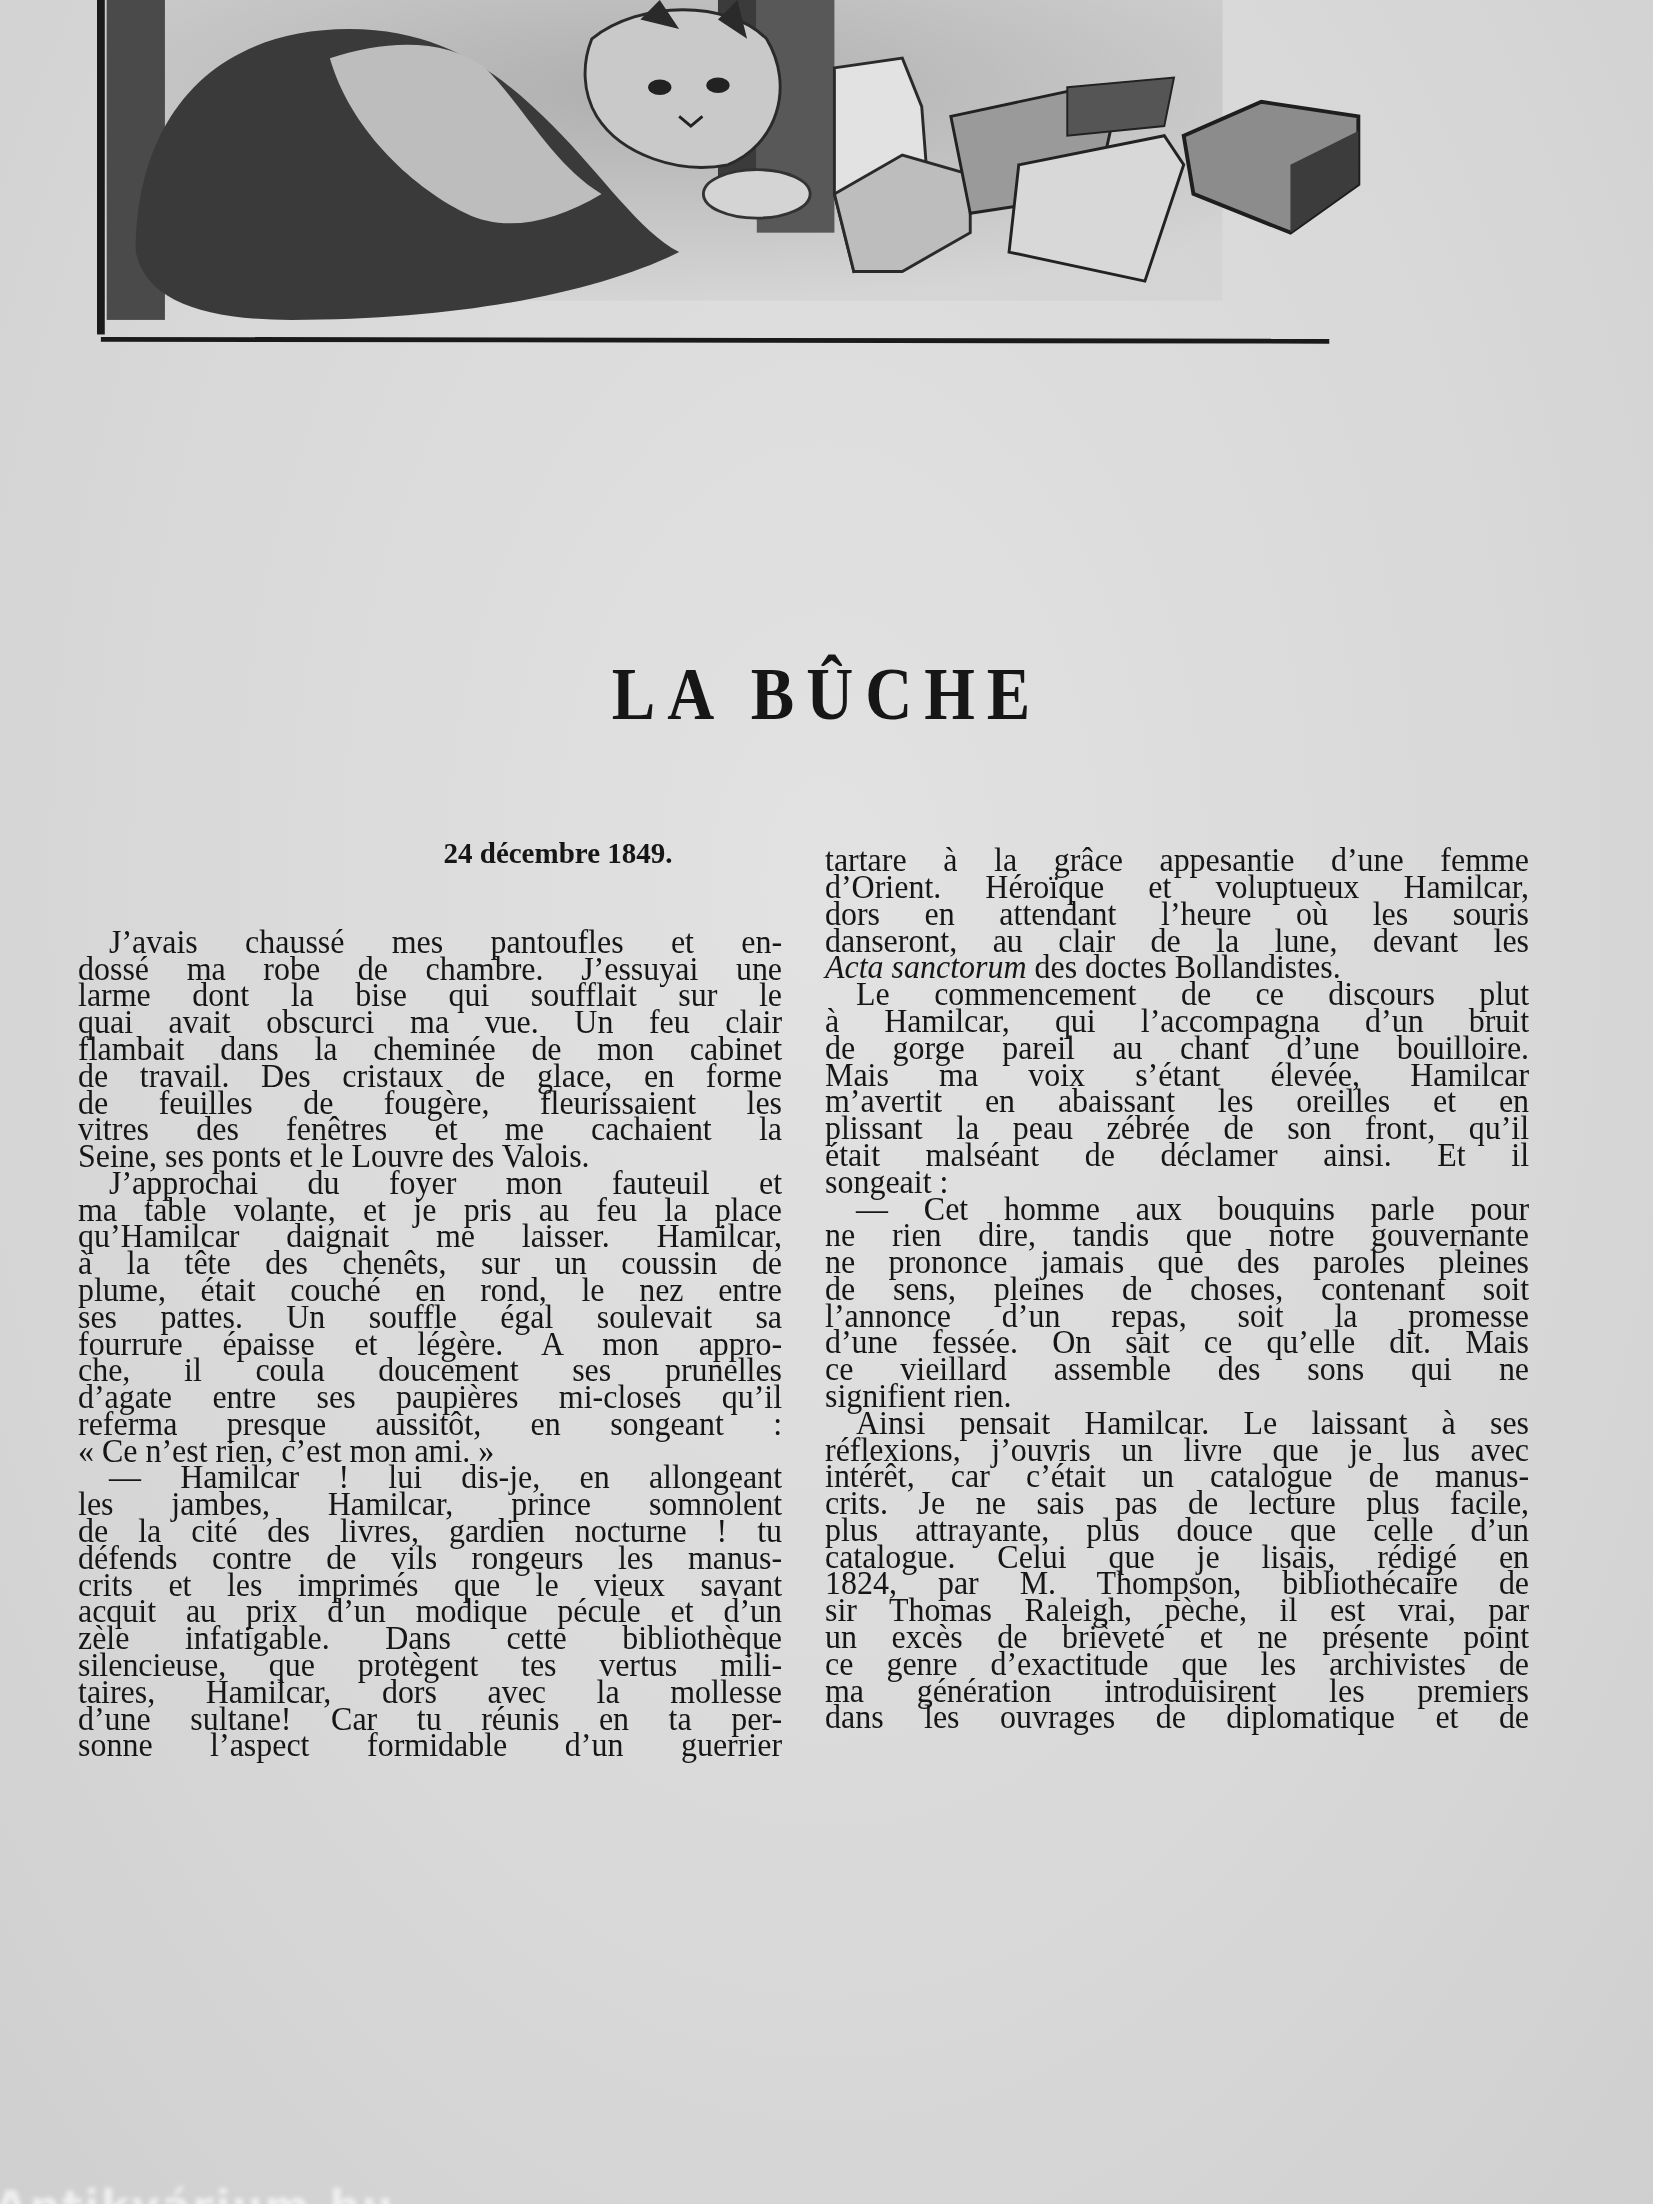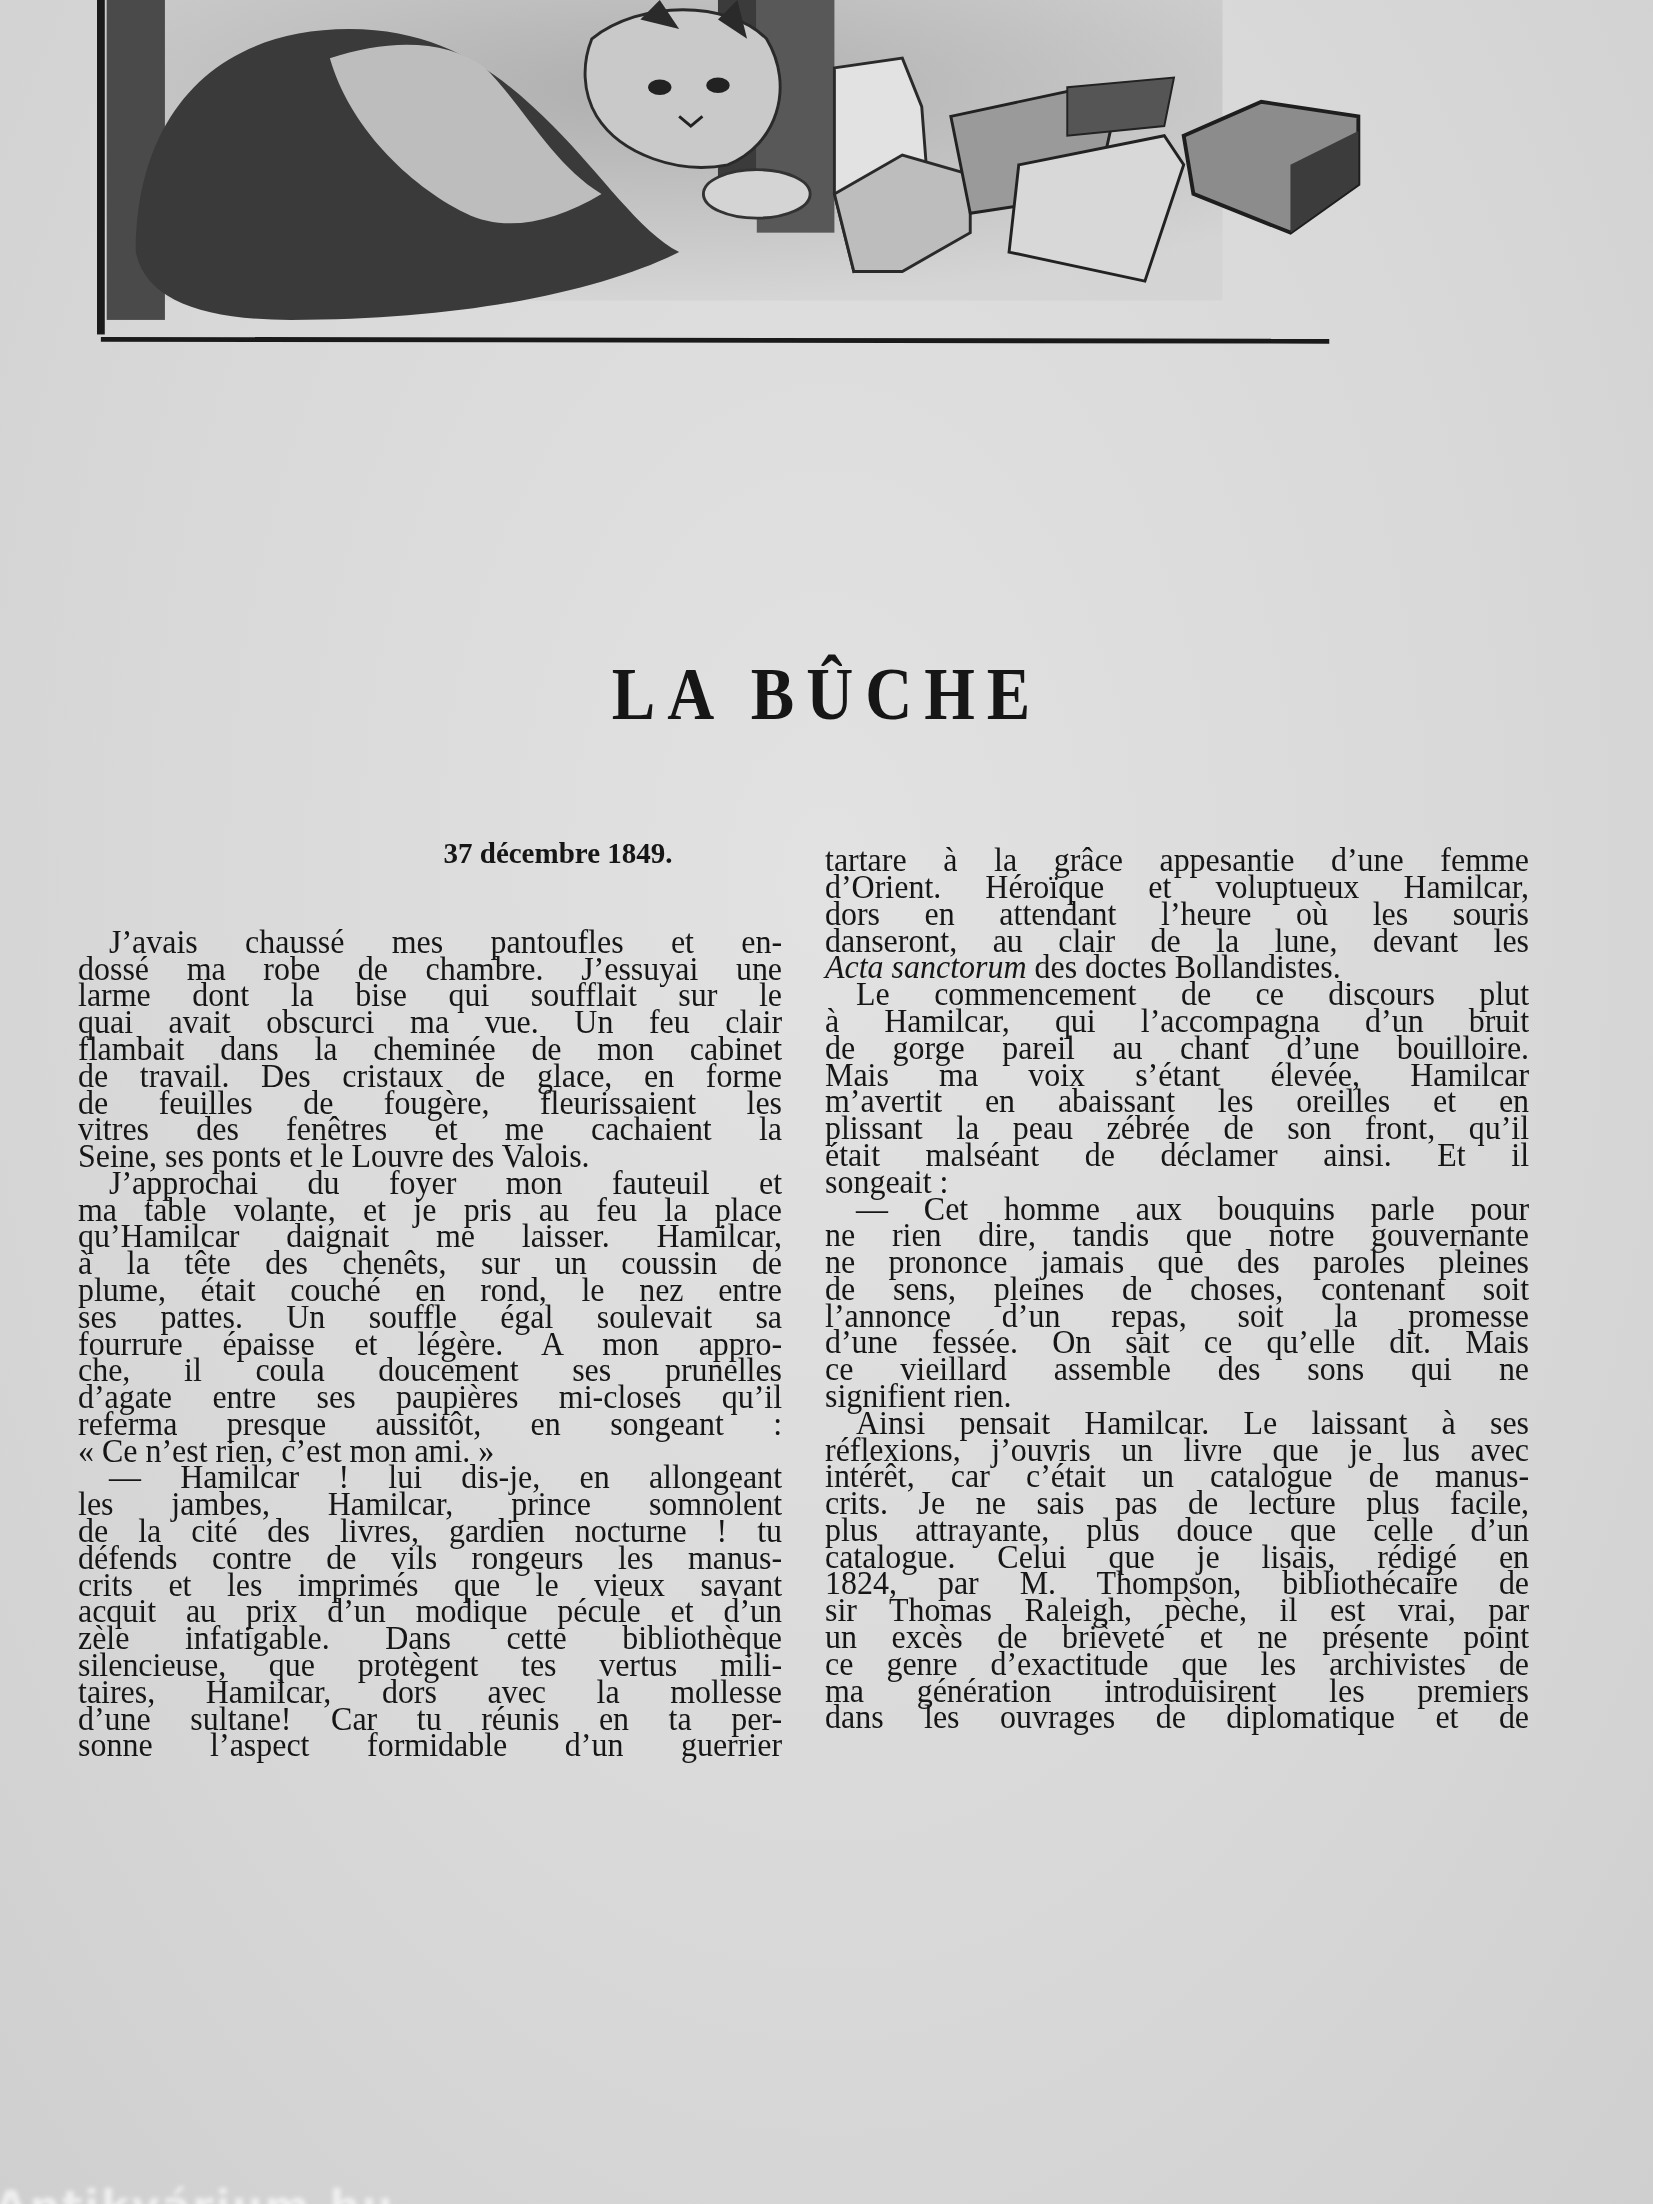--- a/index.html
+++ b/index.html
@@ -97,21 +97,21 @@
       <path d="M1000 90 L 1110 80 L 1100 130 L 1000 140 Z" fill="#555" stroke="#222" stroke-width="2"></path>
 
       <path d="M1120 140 L 1200 105 L 1300 120 L 1300 190 L 1230 240 L 1130 200 Z" fill="#8c8c8c" stroke="#1e1e1e" stroke-width="4"></path>
       <path d="M1230 170 L 1300 135 L 1300 190 L 1230 240 Z" fill="#3c3c3c"></path>
 
       <path d="M4 350 L 1270 352" stroke="#1a1a1a" stroke-width="5"></path>
     </svg>
   </div>
 
   <div class="title">LA BÛCHE</div>
-  <div class="dateline">37 décembre 1849.</div>
+  <div class="dateline">24 décembre 1849.</div>
 
   <div class="column col-left" id="col-left">
       <div class="line indent" style="top: 922px;">J’avais chaussé mes pantoufles et en-</div>
       <div class="line" style="top: 949px;">dossé ma robe de chambre. J’essuyai une</div>
       <div class="line" style="top: 975px;">larme dont la bise qui soufflait sur le</div>
       <div class="line" style="top: 1002px;">quai avait obscurci ma vue. Un feu clair</div>
       <div class="line" style="top: 1029px;">flambait dans la cheminée de mon cabinet</div>
       <div class="line" style="top: 1056px;">de travail. Des cristaux de glace, en forme</div>
       <div class="line" style="top: 1083px;">de feuilles de fougère, fleurissaient les</div>
       <div class="line" style="top: 1109px;">vitres des fenêtres et me cachaient la</div>

